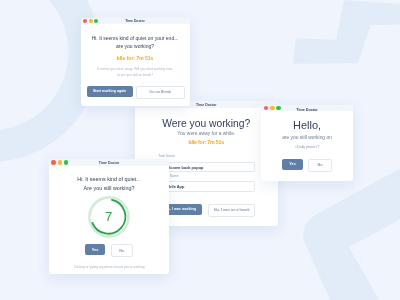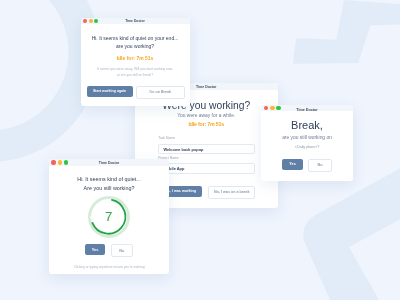--- a/index.html
+++ b/index.html
@@ -39,21 +39,21 @@
   #c1 .h1+.h1{margin-top:3px;}
   #c1 .idle{font-size:5px;line-height:5px;margin-top:7px;}
   #c1 .tiny{font-size:3.3px;line-height:3.4px;margin-top:6.8px;}
   #c1 .tiny+.tiny{margin-top:2.6px;}
   #c1 .btns{margin-top:8.2px;gap:3.1px;padding-left:1.5px;}
   #c1 .btn{height:10.8px;font-size:3.6px;}
   #c1 .btn.primary{width:45.9px;}
   #c1 .btn.ghost{width:47.2px;}
 
   
-  #c2{left:135px;top:83px;width:142.5px;height:124.7px;}
+  #c2{left:135px;top:101px;width:142.5px;height:124.7px;}
   #c2 .titlebar{height:7px;}
   #c2 .tb-title{top:1.9px;font-size:3.5px;}
   #c2 .body{padding:11.2px 22.5px 0;width:auto;}
   #c2 .h1{font-size:10.3px;line-height:10.3px;font-weight:normal;}
   #c2 .sub{font-size:4.9px;line-height:5px;margin-top:1.8px;}
   #c2 .idle{font-size:5.3px;line-height:5.3px;margin-top:3.5px;letter-spacing:-0.22px;}
   #c2 .field{text-align:left;margin-top:10.3px;}
   #c2 .flabel{font-size:3.4px;line-height:3.4px;color:#9aa5b8;margin-left:.7px;}
   #c2 .fbox{margin-top:2.9px;height:10.8px;border:0.7px solid #e4e9f1;border-radius:1.6px;
             display:flex;align-items:center;padding-left:5px;box-sizing:border-box;}
@@ -140,21 +140,21 @@
   <div class="card" id="c3">
     <div class="titlebar">
       <div class="dots">
         <span class="dot r"></span>
         <span class="dot y"></span>
         <span class="dot g"></span>
       </div>
       <div class="tb-title">Time Doctor</div>
     </div>
     <div class="body">
-      <div class="h1">Break,</div>
+      <div class="h1">Hello,</div>
       <div class="sub">are you still working on</div>
       <div class="note">&lt;Daily plans&gt;?</div>
       <div class="btns">
         <div class="btn primary">Yes</div>
         <div class="btn ghost">No</div>
       </div>
     </div>
   </div>
 
   <div class="card" id="c4">

